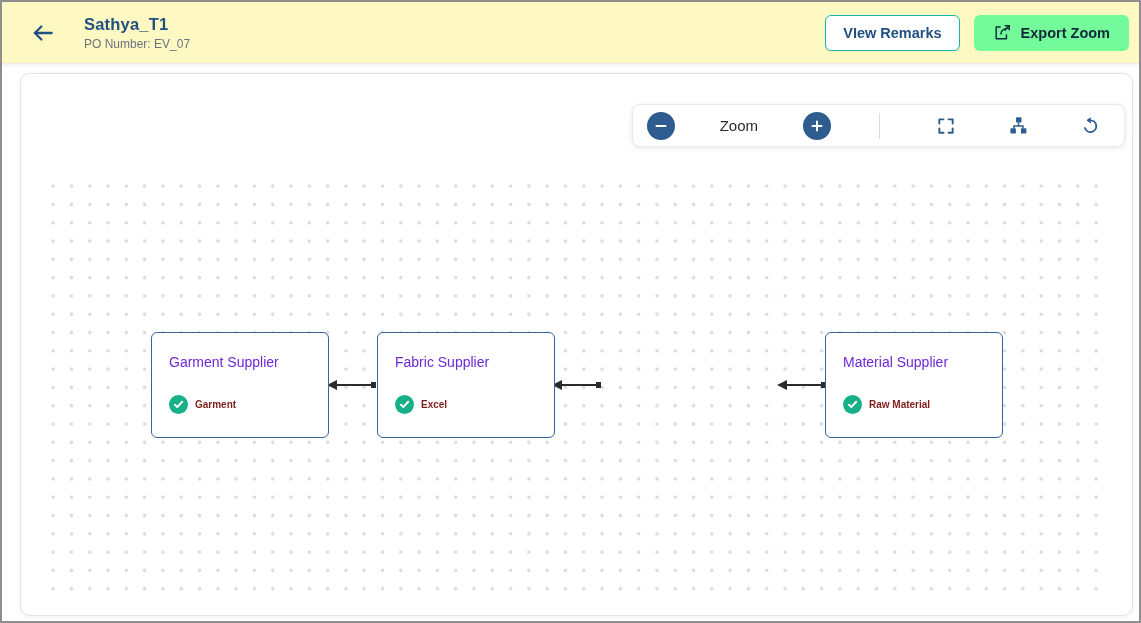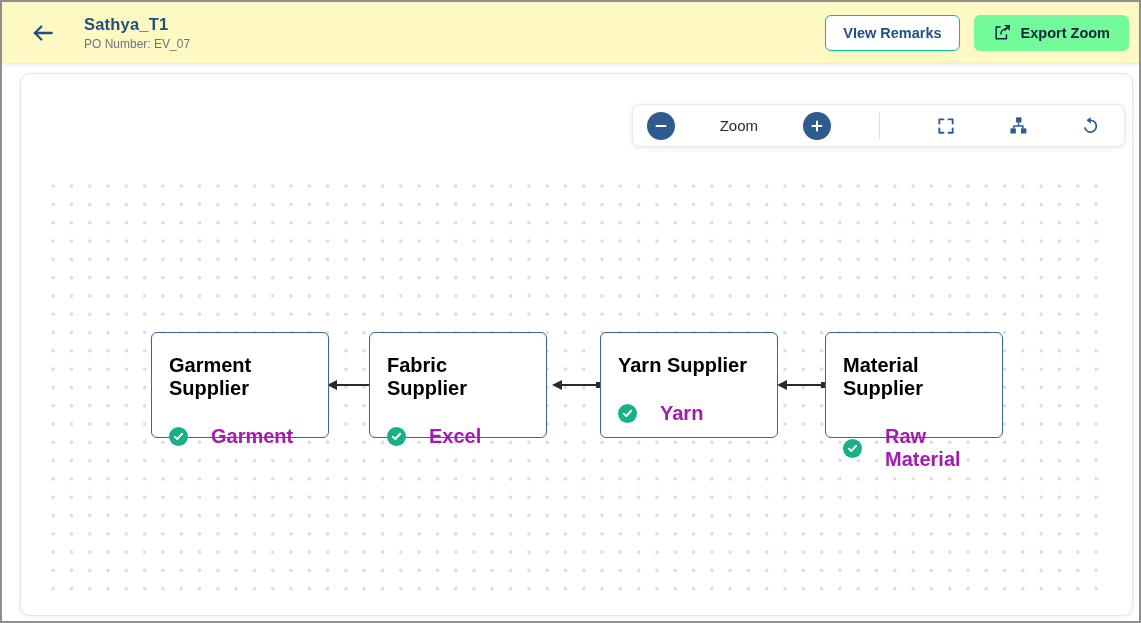--- a/index.html
+++ b/index.html
@@ -133,40 +133,40 @@
     width: 178px; height: 106px;
     top: 258px;
     background: #fff;
     border: 1px solid #35659c;
     border-radius: 6px;
     padding: 21px 17px 18px;
     cursor: pointer;
     z-index: 2;
   }
   .node-1 { left: 130px; }
-  .node-2 { left: 348px; }
+  .node-2 { left: 356px; }
   .node-3 { left: 579px; }
   .node-4 { left: 804px; }
   .node-title {
-    font-size: 20px; font-weight: 700; color: #000000;
+    font-size: 14px; font-weight: 400; color: #6d28d9;
   }
   .node-status {
     margin-top: 25px;
     display: flex; align-items: center;
   }
   .check-circle {
     width: 19px; height: 19px;
     border-radius: 50%;
     background: #18b089;
     display: flex; align-items: center; justify-content: center;
     flex: 0 0 auto;
   }
   .node-status-label {
-    margin-left: 23px;
-    font-size: 20px; font-weight: 700; color: #a21caf;
+    margin-left: 7px;
+    font-size: 10px; font-weight: 700; color: #7f1d1d;
   }
 
   
   .edge {
     position: absolute;
     top: 310px;
     height: 2px;
     width: 46px;
     background: #2b2b2b;
     z-index: 1;
@@ -295,31 +295,20 @@
       <div class="node-status">
         <span class="check-circle">
           <svg width="11" height="11" viewBox="0 0 12 12" fill="none" stroke="#fff" stroke-width="2.1" stroke-linecap="round" stroke-linejoin="round">
               <path d="M2 6.2 4.6 8.8 10 3"></path>
             </svg>
         </span>
         <span class="node-status-label">Excel</span>
       </div>
     </div>
 
-    <div class="node node-3">
-      <div class="node-title">Yarn Supplier</div>
-      <div class="node-status">
-        <span class="check-circle">
-          <svg width="11" height="11" viewBox="0 0 12 12" fill="none" stroke="#fff" stroke-width="2.1" stroke-linecap="round" stroke-linejoin="round">
-              <path d="M2 6.2 4.6 8.8 10 3"></path>
-            </svg>
-        </span>
-        <span class="node-status-label">Yarn</span>
-      </div>
-    </div>
 
     <div class="node node-4">
       <div class="node-title">Material Supplier</div>
       <div class="node-status">
         <span class="check-circle">
           <svg width="11" height="11" viewBox="0 0 12 12" fill="none" stroke="#fff" stroke-width="2.1" stroke-linecap="round" stroke-linejoin="round">
               <path d="M2 6.2 4.6 8.8 10 3"></path>
             </svg>
         </span>
         <span class="node-status-label">Raw Material</span>

